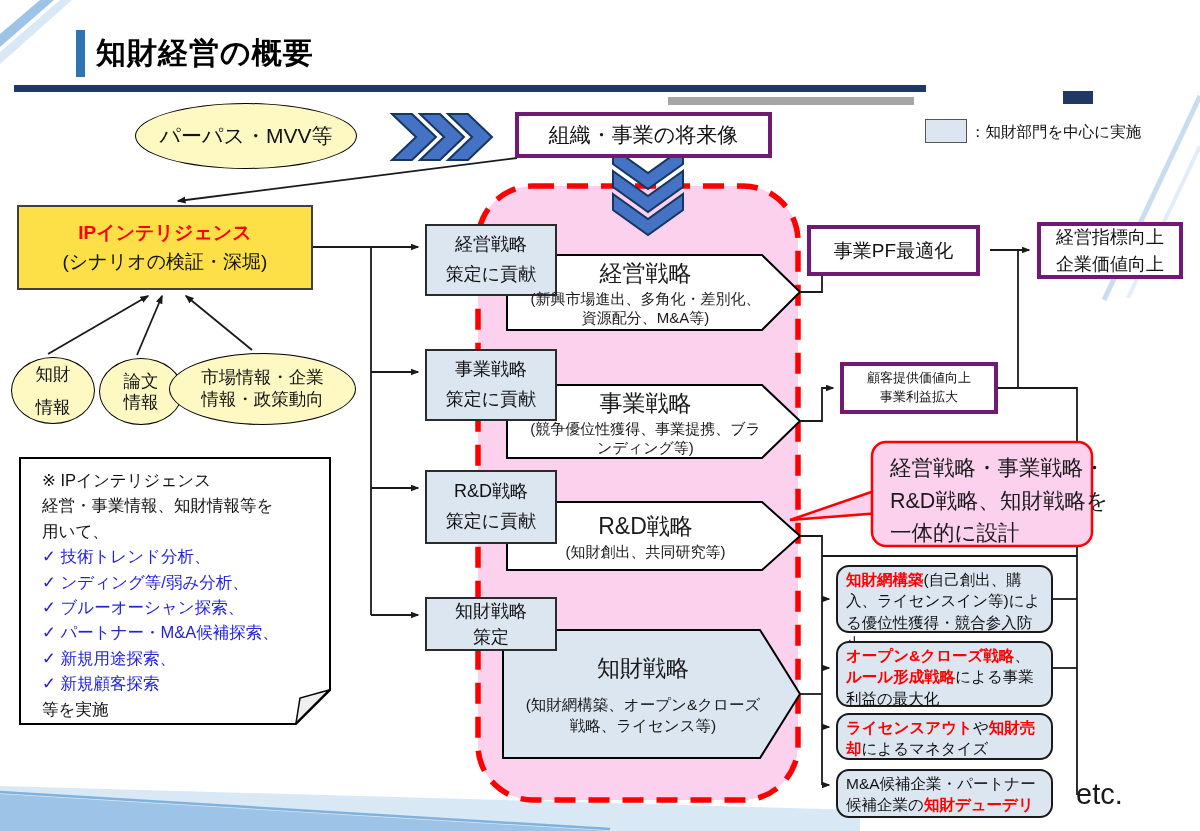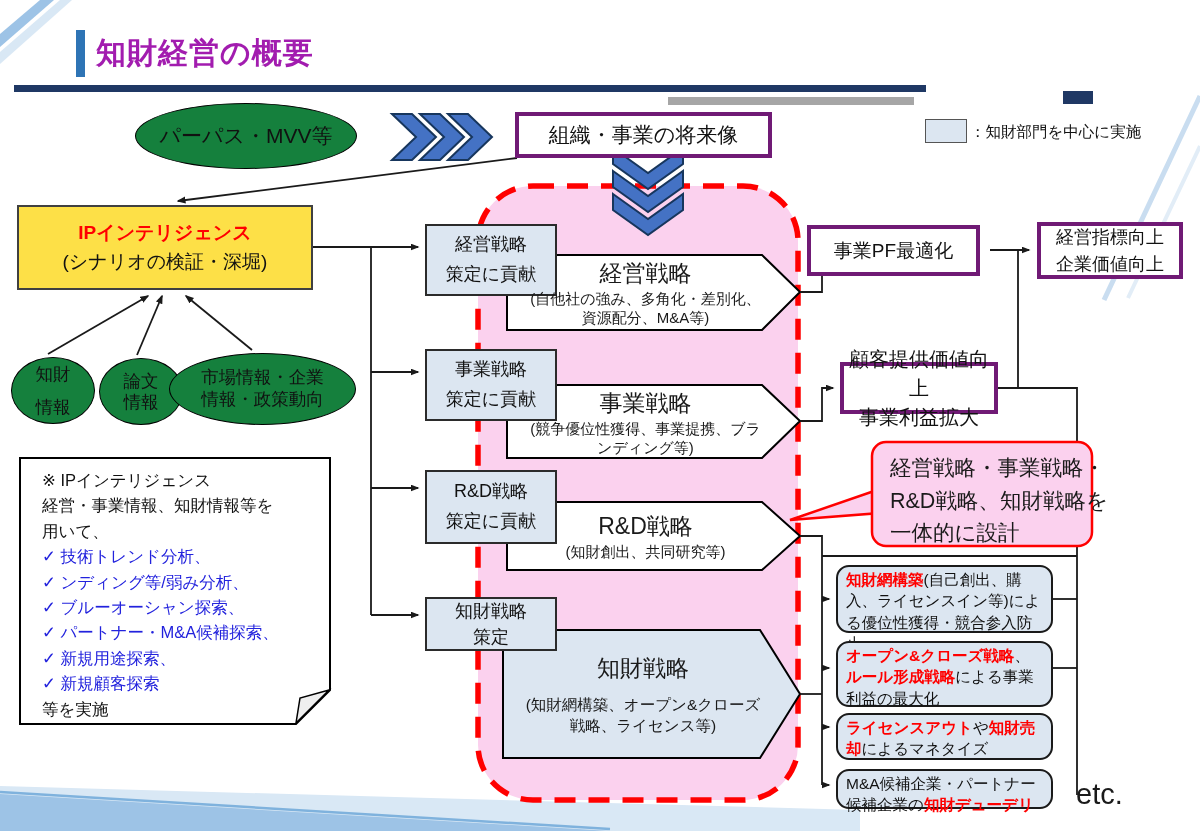--- a/index.html
+++ b/index.html
@@ -3,25 +3,25 @@
 <meta charset="utf-8">
 <style>
   html,body{margin:0;padding:0;background:#fff;}
   #slide{position:relative;width:1200px;height:831px;overflow:hidden;background:#fff;
          font-family:"Liberation Sans","DejaVu Sans",sans-serif;color:#111;}
   #lines{position:absolute;left:0;top:0;z-index:1;}
   .abs{position:absolute;box-sizing:border-box;z-index:2;}
   .ctr{display:flex;flex-direction:column;align-items:center;justify-content:center;text-align:center;}
   .box{background:#fff;border:4px solid #701a75;}
   .bluebox{background:#dce6f1;border:2px solid #2b2b2b;}
-  .ell{background:#15803d;border:1.8px solid #000;border-radius:50%;}
+  .ell{background:#fef9c3;border:1.8px solid #000;border-radius:50%;}
   .red{color:#ff0000;font-weight:bold;}
   .rtx{color:#ff0000;font-weight:bold;}
   .bluetxt{color:#2222dd;}
-  .title{font-size:30px;font-weight:bold;letter-spacing:1px;color:#a21caf;text-align:right;}
+  .title{font-size:30px;font-weight:bold;letter-spacing:1px;color:#000000;text-align:right;}
   .notetxt{font-size:16.5px;line-height:25.4px;white-space:nowrap;margin-left:8px;}
   .stitle{font-size:23px;color:#1a1a1a;}
   .ssub{font-size:15px;line-height:19px;color:#1a1a1a;}
   .act{background:#dce6f1;border:2px solid #1a1a1a;border-radius:13px;
        font-size:15.5px;line-height:21.3px;padding:2px 8px;text-align:left;}
 </style>
 </head>
 <body>
 
 <div id="slide">
@@ -159,21 +159,21 @@
     <span>R&amp;D戦略</span>
     <span>策定に貢献</span>
   </div>
   <div class="abs bluebox ctr" style="left:425px;top:597px;width:132px;height:54px;font-size:18px;line-height:1.45;">
     <span>知財戦略</span>
     <span>策定</span>
   </div>
 
   <div class="abs ctr" style="left:507px;top:256px;width:277px;height:73px;">
     <span class="stitle">経営戦略</span>
-    <span class="ssub">(自他社の強み、多角化・差別化、</span>
+    <span class="ssub">(新興市場進出、多角化・差別化、</span>
     <span class="ssub">資源配分、M&amp;A等)</span>
   </div>
   <div class="abs ctr" style="left:507px;top:386px;width:277px;height:72px;">
     <span class="stitle">事業戦略</span>
     <span class="ssub">(競争優位性獲得、事業提携、ブラ</span>
     <span class="ssub">ンディング等)</span>
   </div>
   <div class="abs ctr" style="left:507px;top:503px;width:277px;height:66px;">
     <span class="stitle">R&amp;D戦略</span>
     <span class="ssub">(知財創出、共同研究等)</span>
@@ -184,39 +184,39 @@
     <span class="ssub" style="font-size:15.5px;line-height:21px;">戦略、ライセンス等)</span>
   </div>
 
   <div class="abs box ctr" style="left:807px;top:225px;width:173px;height:51px;font-size:19px;">
     <span>事業PF最適化</span>
   </div>
   <div class="abs box ctr" style="left:1037px;top:222px;width:146px;height:57px;font-size:18px;line-height:1.5;">
     <span>経営指標向上</span>
     <span>企業価値向上</span>
   </div>
-  <div class="abs box ctr" style="left:840px;top:362px;width:158px;height:52px;font-size:20px;line-height:1.45;">
+  <div class="abs box ctr" style="left:840px;top:362px;width:158px;height:52px;font-size:13px;line-height:1.45;">
     <span>顧客提供価値向上</span>
     <span>事業利益拡大</span>
   </div>
 
   <div class="abs" style="left:890px;top:452px;font-size:21.5px;line-height:32.5px;color:#1a1a1a;">
     <div>経営戦略・事業戦略・</div>
     <div>R&amp;D戦略、知財戦略を</div>
     <div>一体的に設計</div>
   </div>
 
   <div class="abs act" style="left:836px;top:565px;width:217px;height:68px;">
     <span class="rtx">知財網構築</span><span>(自己創出、購入、ライセンスイン等)による優位性獲得・競合参入防止</span>
   </div>
   <div class="abs act" style="left:836px;top:641px;width:217px;height:66px;">
     <span class="rtx">オープン&amp;クローズ戦略</span><span>、</span><span class="rtx">ルール形成戦略</span><span>による事業利益の最大化</span>
   </div>
   <div class="abs act" style="left:836px;top:713px;width:217px;height:47px;">
     <span class="rtx">ライセンスアウト</span><span>や</span><span class="rtx">知財売却</span><span>によるマネタイズ</span>
   </div>
-  <div class="abs act" style="left:836px;top:769px;width:217px;height:40px;">
+  <div class="abs act" style="left:836px;top:769px;width:217px;height:49px;">
     <span>M&amp;A候補企業・パートナー候補企業の</span><span class="rtx">知財デューデリ</span>
   </div>
 
   <div class="abs" style="left:1076px;top:778px;font-size:29px;color:#1a1a1a;">etc.</div>
 
 </div>
 
 </body></html>

